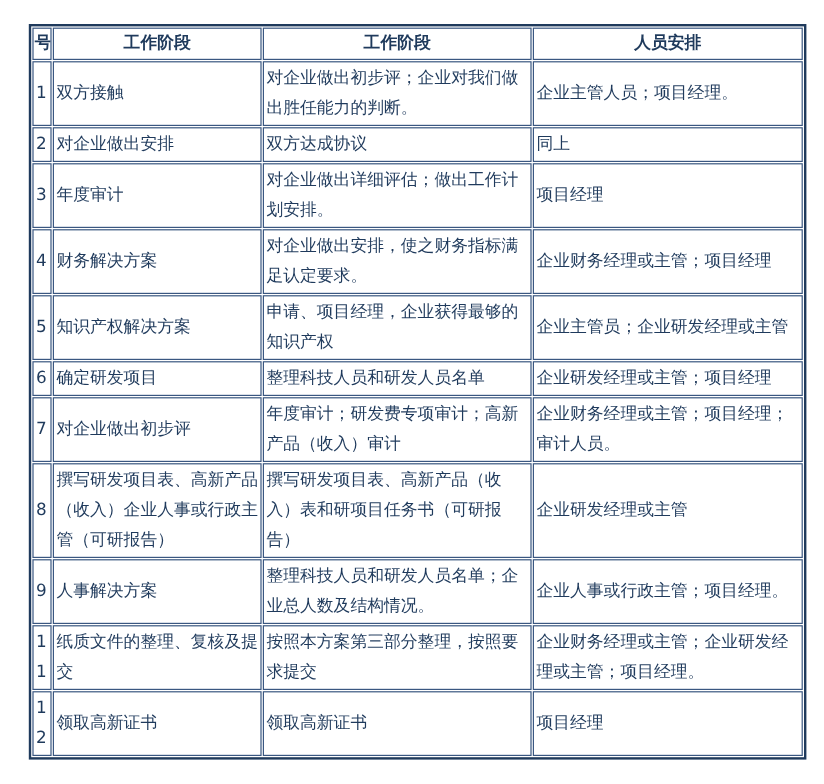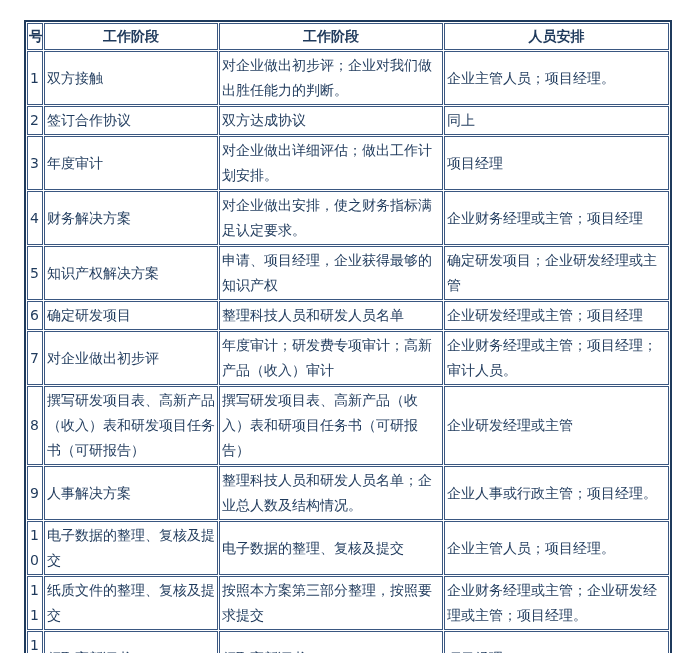--- a/index.html
+++ b/index.html
@@ -72,71 +72,65 @@
       <th>人员安排</th>
     </tr>
     <tr>
       <td class="no-cell">1</td>
       <td>双方接触</td>
       <td>对企业做出初步评；企业对我们做出胜任能力的判断。</td>
       <td>企业主管人员；项目经理。</td>
     </tr>
     <tr class="h1">
       <td class="no-cell">2</td>
-      <td>签订合作协议</td>
+      <td>对企业做出安排</td>
       <td>双方达成协议</td>
       <td>同上</td>
     </tr>
     <tr>
       <td class="no-cell">3</td>
       <td>年度审计</td>
       <td>对企业做出详细评估；做出工作计划安排。</td>
       <td>项目经理</td>
     </tr>
     <tr>
       <td class="no-cell">4</td>
       <td>财务解决方案</td>
       <td>对企业做出安排，使之财务指标满足认定要求。</td>
       <td>企业财务经理或主管；项目经理</td>
     </tr>
     <tr>
       <td class="no-cell">5</td>
       <td>知识产权解决方案</td>
       <td>申请、项目经理，企业获得最够的知识产权</td>
-      <td>确定研发项目；企业研发经理或主管</td>
+      <td>企业主管员；企业研发经理或主管</td>
     </tr>
     <tr class="h1">
       <td class="no-cell">6</td>
       <td>确定研发项目</td>
       <td>整理科技人员和研发人员名单</td>
       <td>企业研发经理或主管；项目经理</td>
     </tr>
     <tr>
       <td class="no-cell">7</td>
       <td>对企业做出初步评</td>
       <td>年度审计；研发费专项审计；高新产品（收入）审计</td>
       <td>企业财务经理或主管；项目经理；审计人员。</td>
     </tr>
     <tr>
       <td class="no-cell">8</td>
-      <td>撰写研发项目表、高新产品（收入）表和研发项目任务书（可研报告）</td>
+      <td>撰写研发项目表、高新产品（收入）企业人事或行政主管（可研报告）</td>
       <td>撰写研发项目表、高新产品（收入）表和研项目任务书（可研报告）</td>
       <td>企业研发经理或主管</td>
     </tr>
     <tr>
       <td class="no-cell">9</td>
       <td>人事解决方案</td>
       <td>整理科技人员和研发人员名单；企业总人数及结构情况。</td>
       <td>企业人事或行政主管；项目经理。</td>
-    </tr>
-    <tr>
-      <td class="no-cell">10</td>
-      <td>电子数据的整理、复核及提交</td>
-      <td>电子数据的整理、复核及提交</td>
-      <td>企业主管人员；项目经理。</td>
     </tr>
     <tr>
       <td class="no-cell">11</td>
       <td>纸质文件的整理、复核及提交</td>
       <td>按照本方案第三部分整理，按照要求提交</td>
       <td>企业财务经理或主管；企业研发经理或主管；项目经理。</td>
     </tr>
     <tr class="h1">
       <td class="no-cell">12</td>
       <td>领取高新证书</td>

